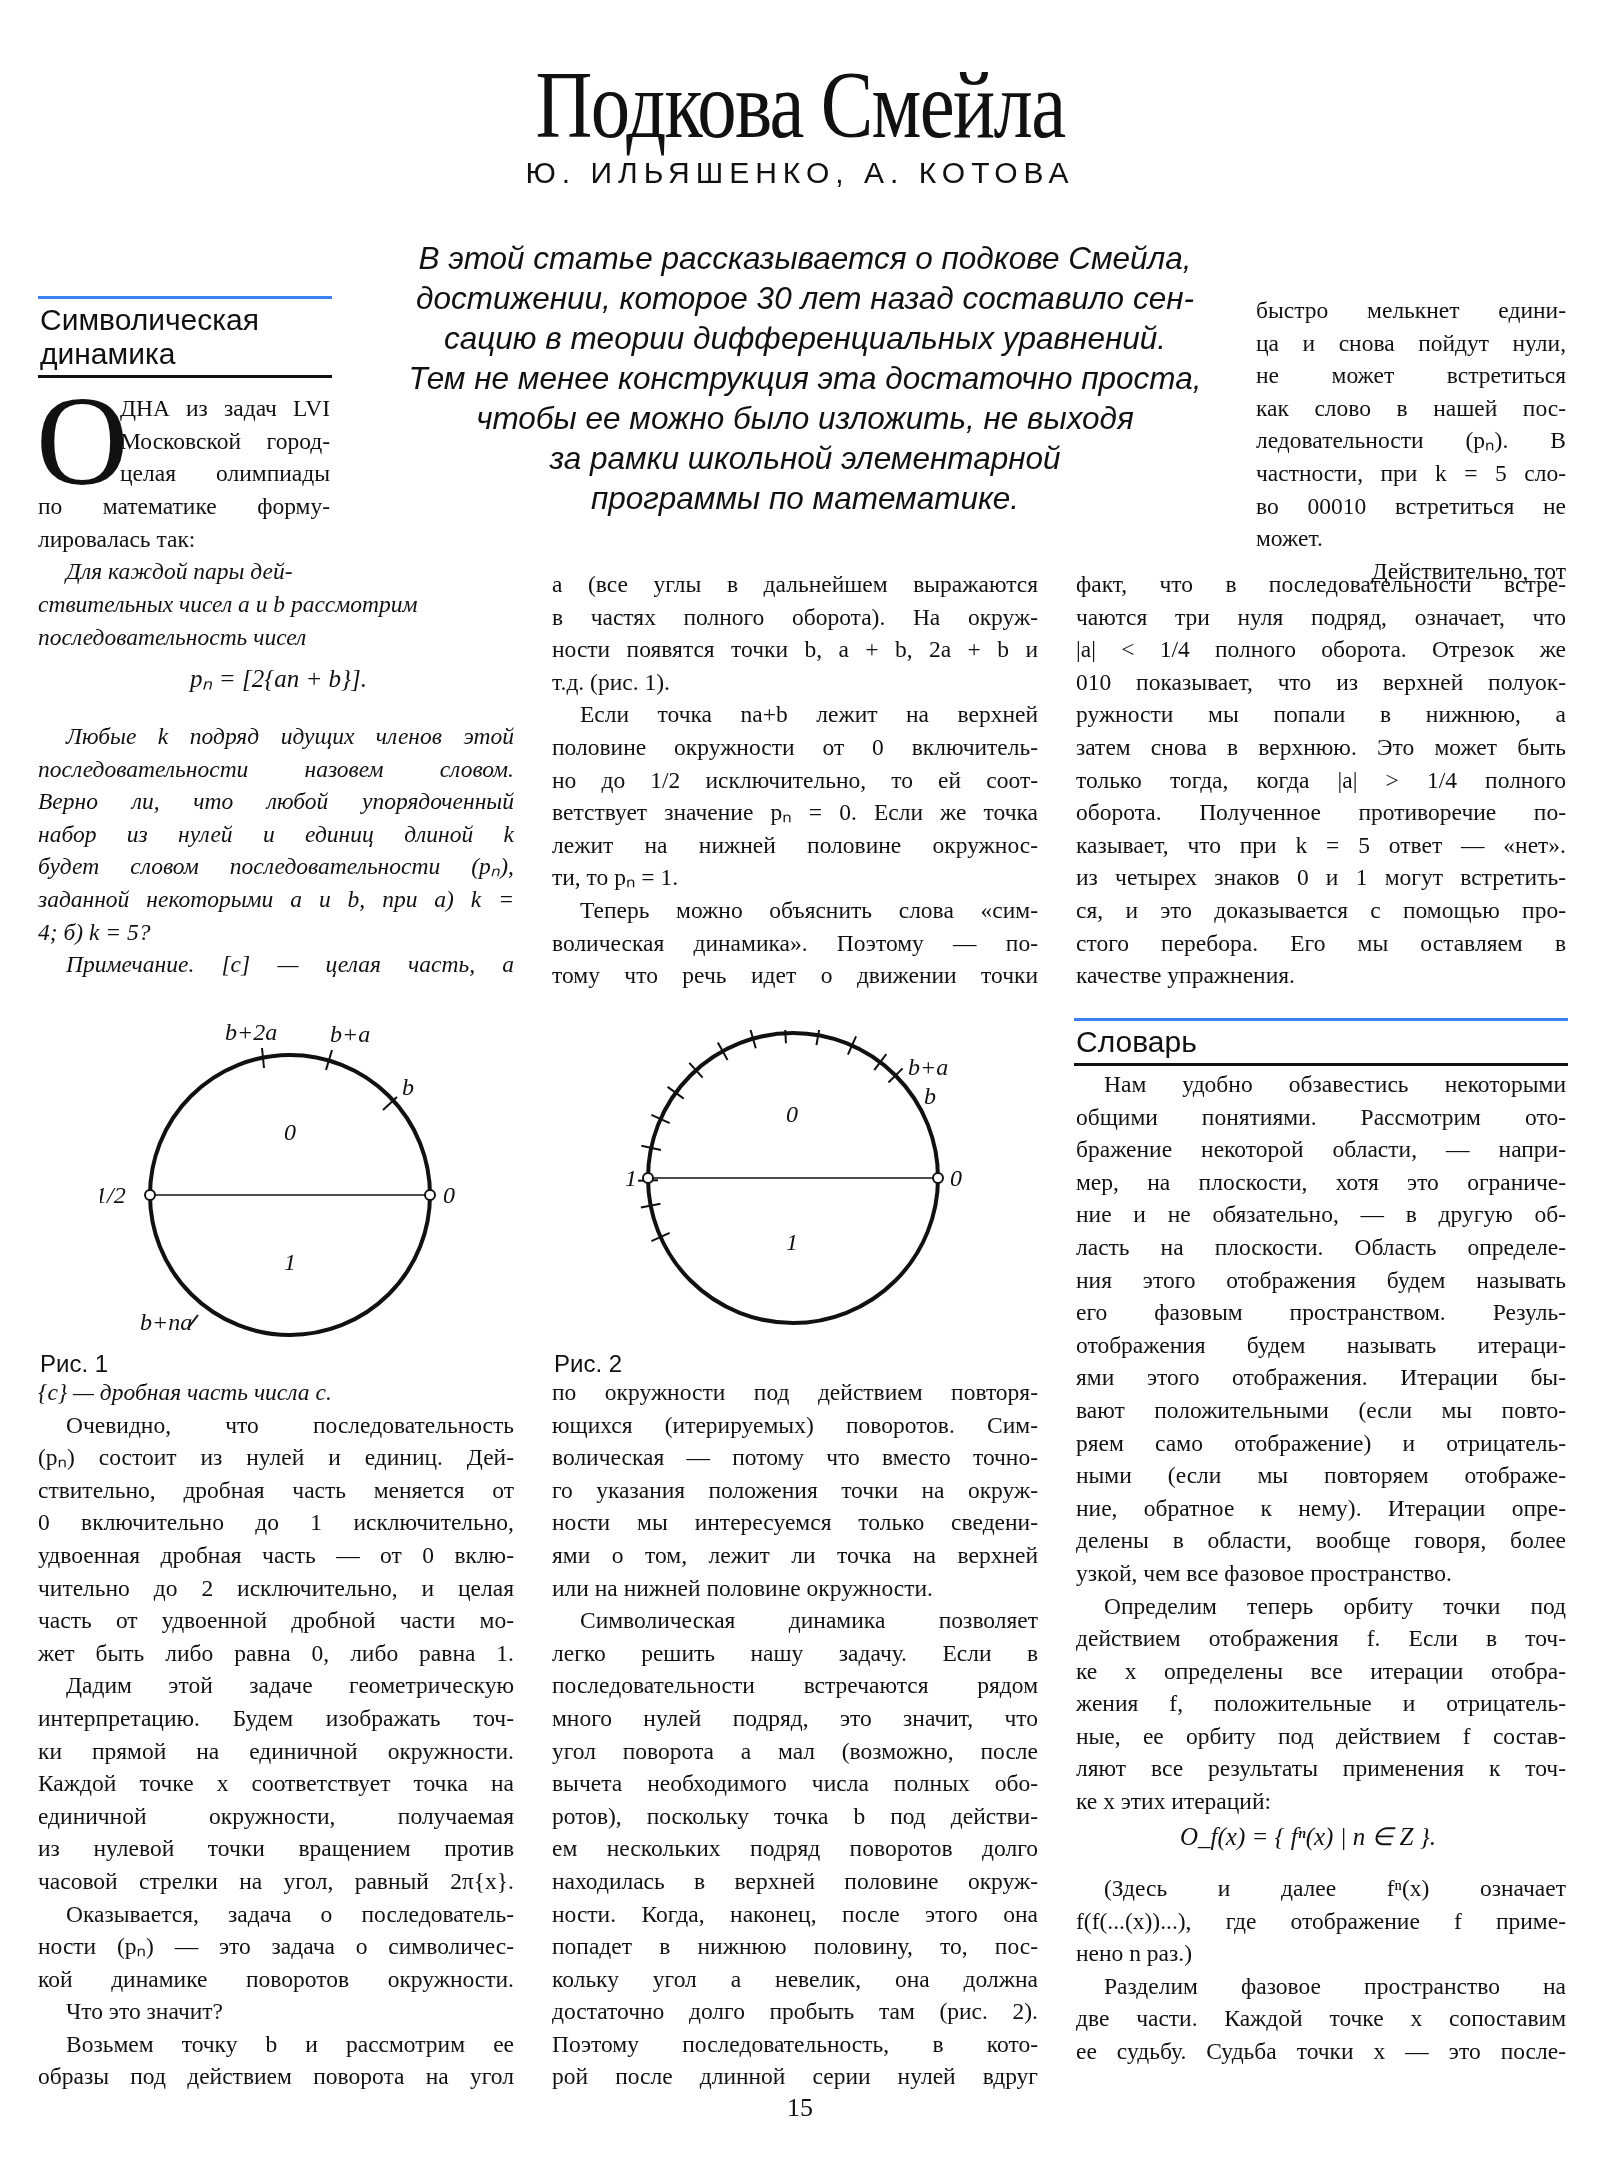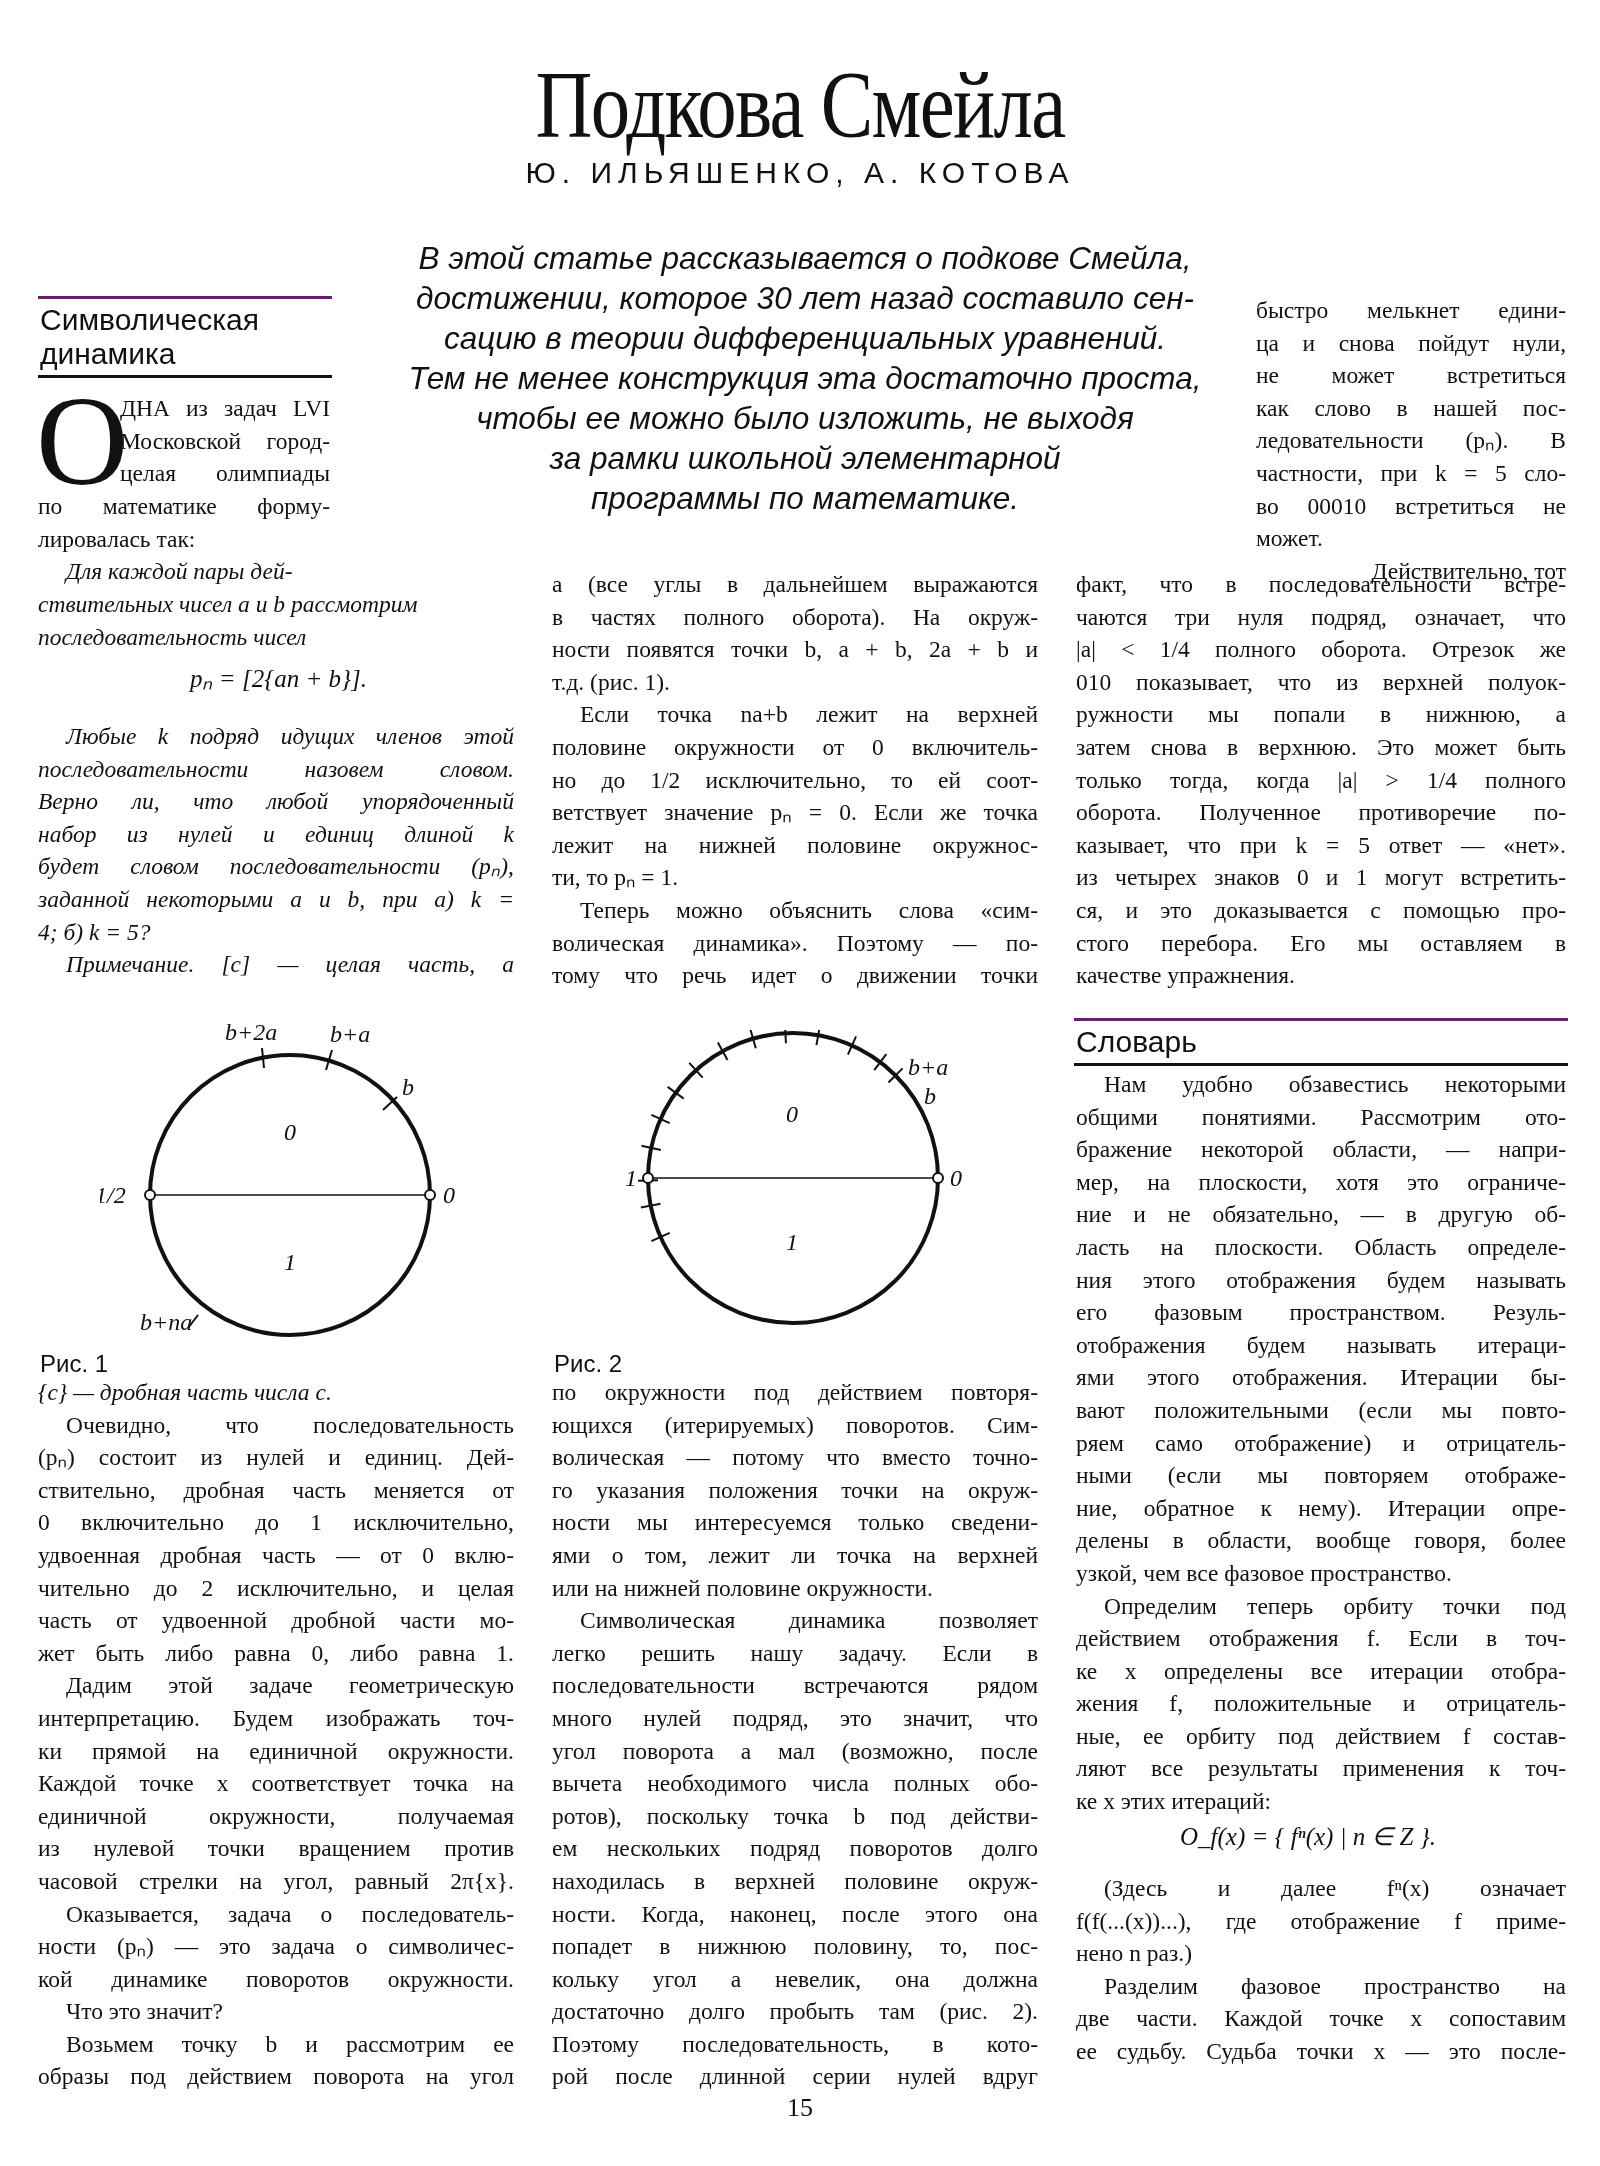--- a/index.html
+++ b/index.html
@@ -6,21 +6,21 @@
   body { width:1600px; height:2166px; position:relative; overflow:hidden; color:#111; font-family:"Liberation Serif", serif; }
   .title { position:absolute; left:0; width:1600px; top:50px; text-align:center; font-family:"Liberation Serif", serif; font-size:96px; line-height:110px; letter-spacing:-2px; transform:scaleX(0.82); transform-origin:center; }
   .authors { position:absolute; left:0; width:1600px; top:156px; text-align:center; font-family:"Liberation Sans", sans-serif; font-size:30px; letter-spacing:6px; }
   .lead { position:absolute; left:370px; width:870px; top:238px; text-align:center; font-family:"Liberation Sans", sans-serif; font-style:italic; font-size:31.5px; line-height:40px; }
   .lead .ln { display:block; white-space:nowrap; }
   .col { position:absolute; font-size:23.5px; line-height:32.6px; }
   .col .ln { display:block; white-space:nowrap; text-align:justify; text-align-last:justify; }
   .col .ln.last { text-align-last:left; }
   .col .ln.right { text-align-last:right; }
   .it { font-style:italic; }
-  .sec-head { position:absolute; font-family:"Liberation Sans", sans-serif; font-size:30px; line-height:34px; border-top:3px solid #701a75; border-bottom:3px solid #111; padding:4px 0 4px 2px; }
+  .sec-head { position:absolute; font-family:"Liberation Sans", sans-serif; font-size:30px; line-height:34px; border-top:3px solid #3b82f6; border-bottom:3px solid #111; padding:4px 0 4px 2px; }
   .dropcap { position:absolute; font-family:"Liberation Serif", serif; font-size:128px; line-height:110px; }
   .formula { position:absolute; font-size:25px; font-style:italic; }
   .fig-caption { position:absolute; font-family:"Liberation Sans", sans-serif; font-size:24px;margin-top:16px; }
   .fig { position:absolute; }
   .fig text { font-family:"Liberation Serif", serif; font-style:italic; font-size:24px; fill:#111; }
   .pageno { position:absolute; left:0; width:1600px; top:2093px; text-align:center; font-size:26px; }
 </style>
 </head>
 <body>
 

